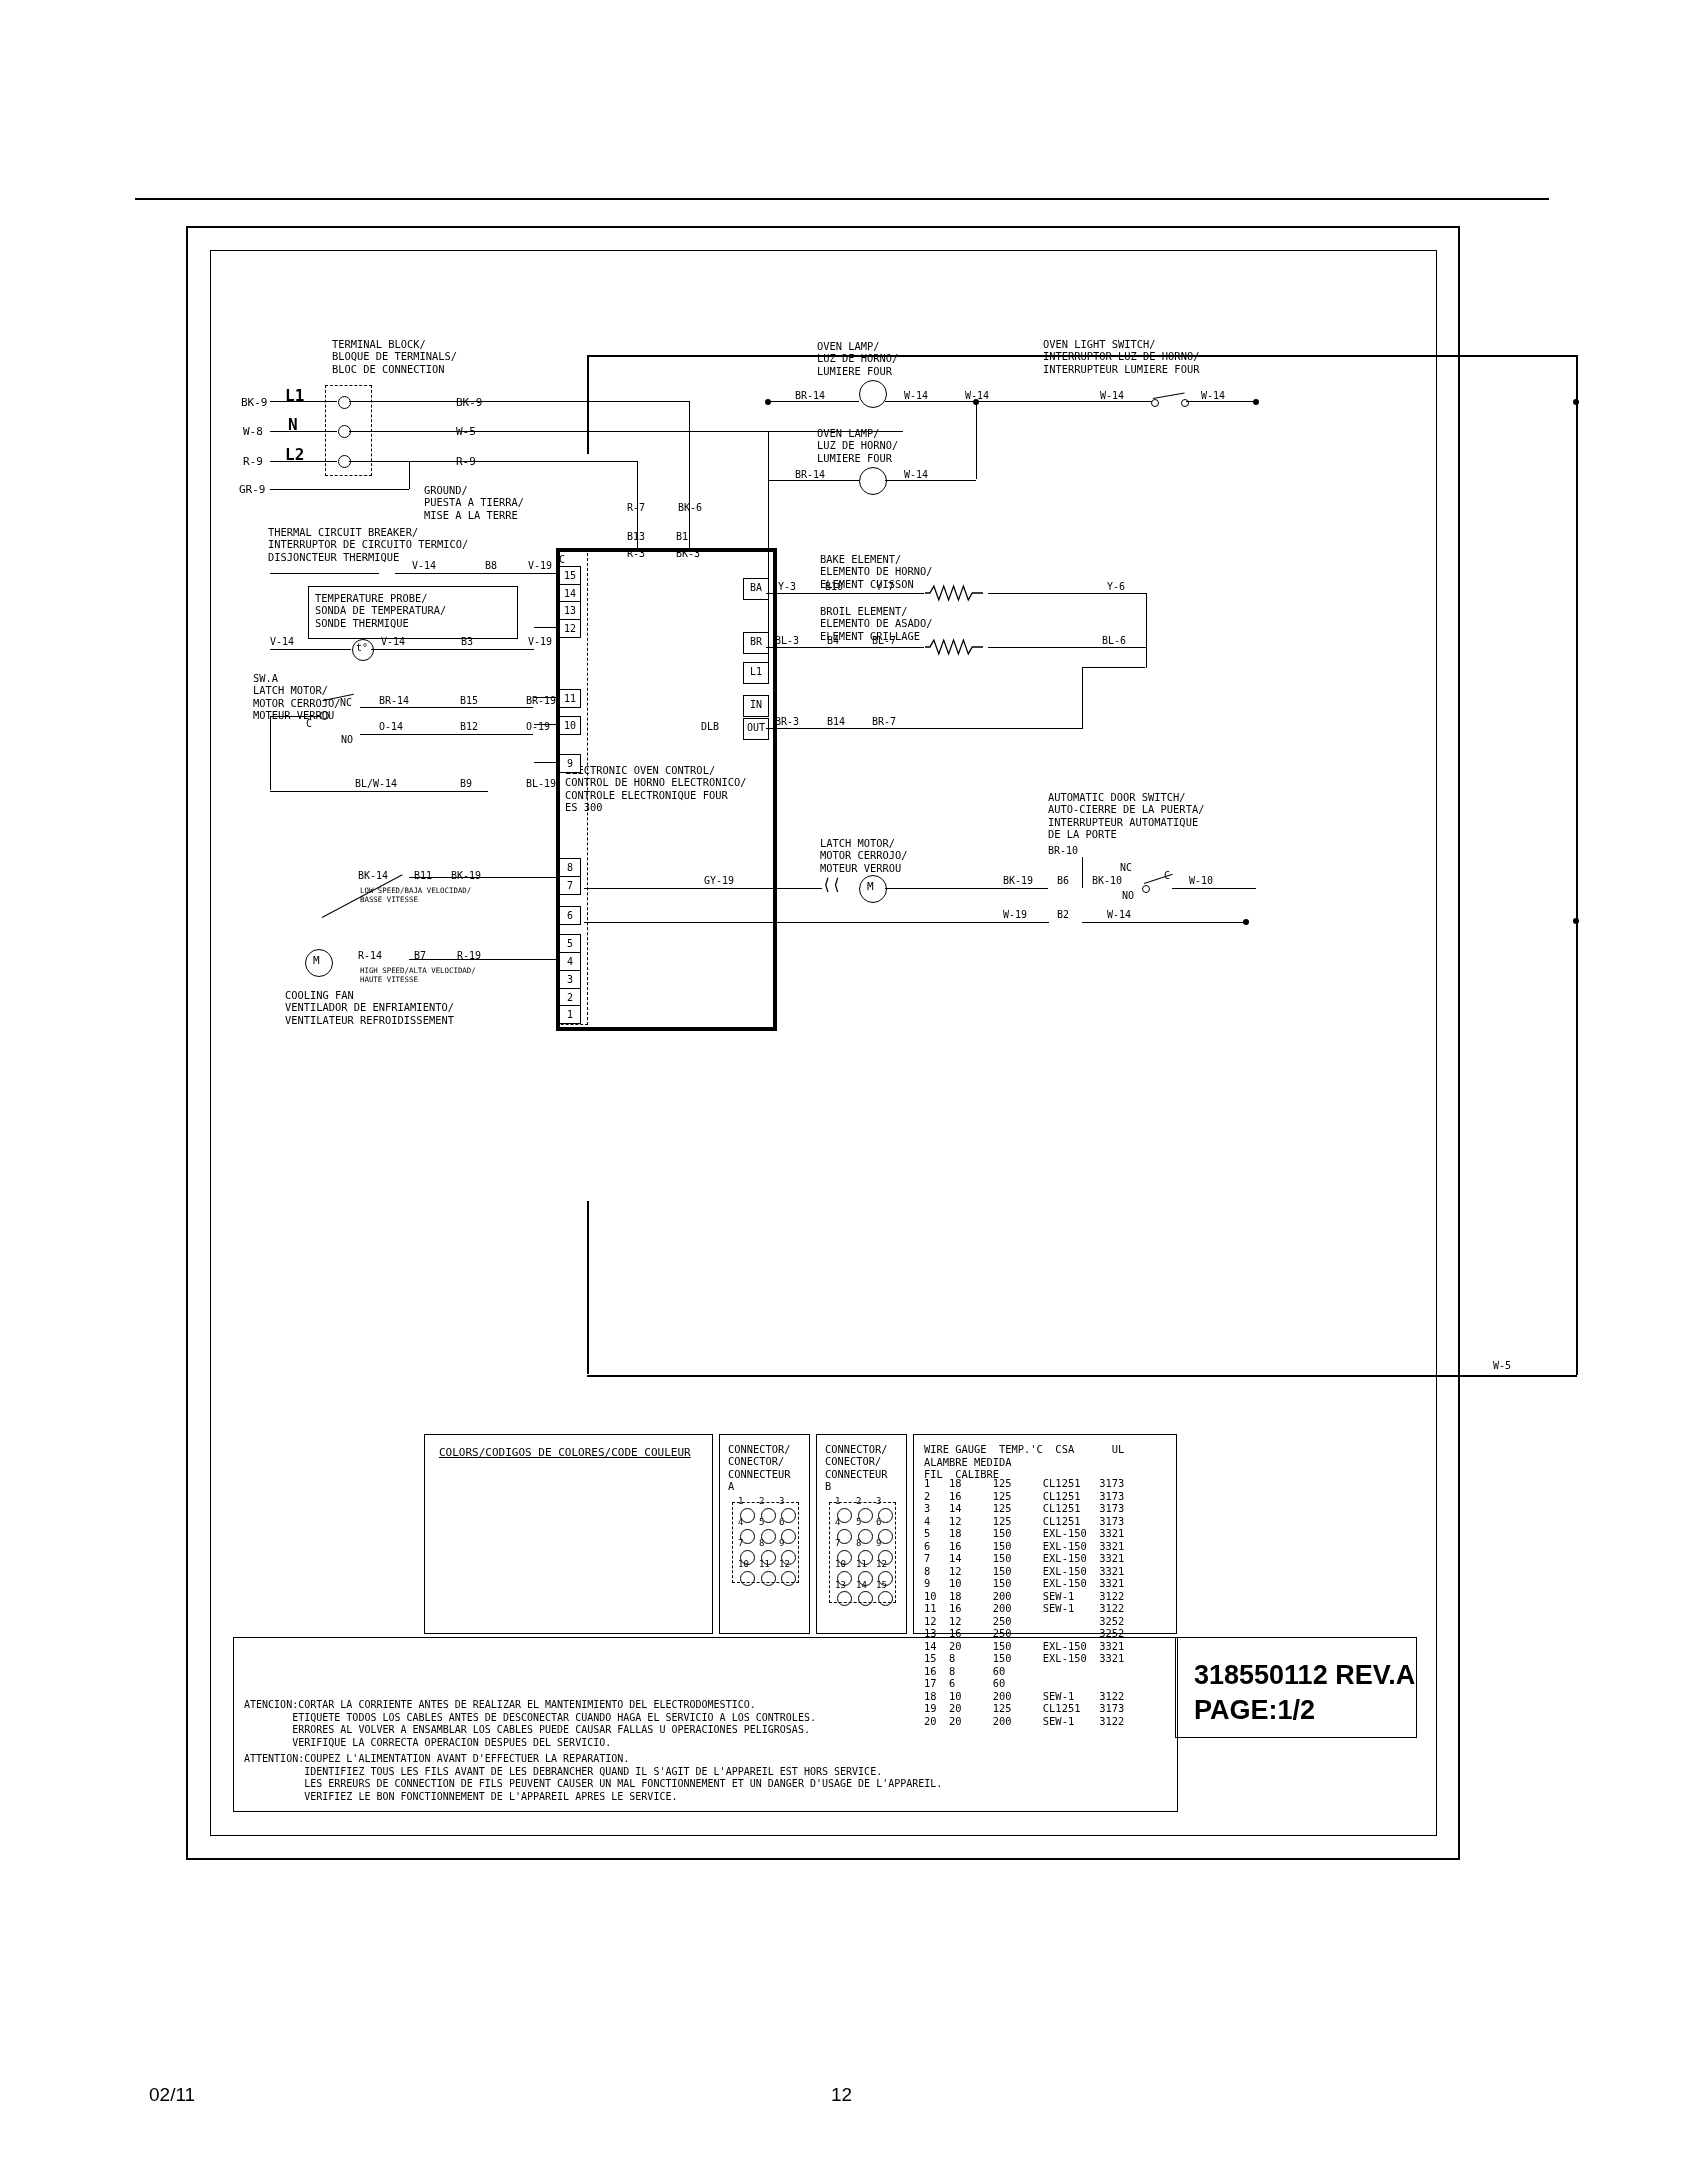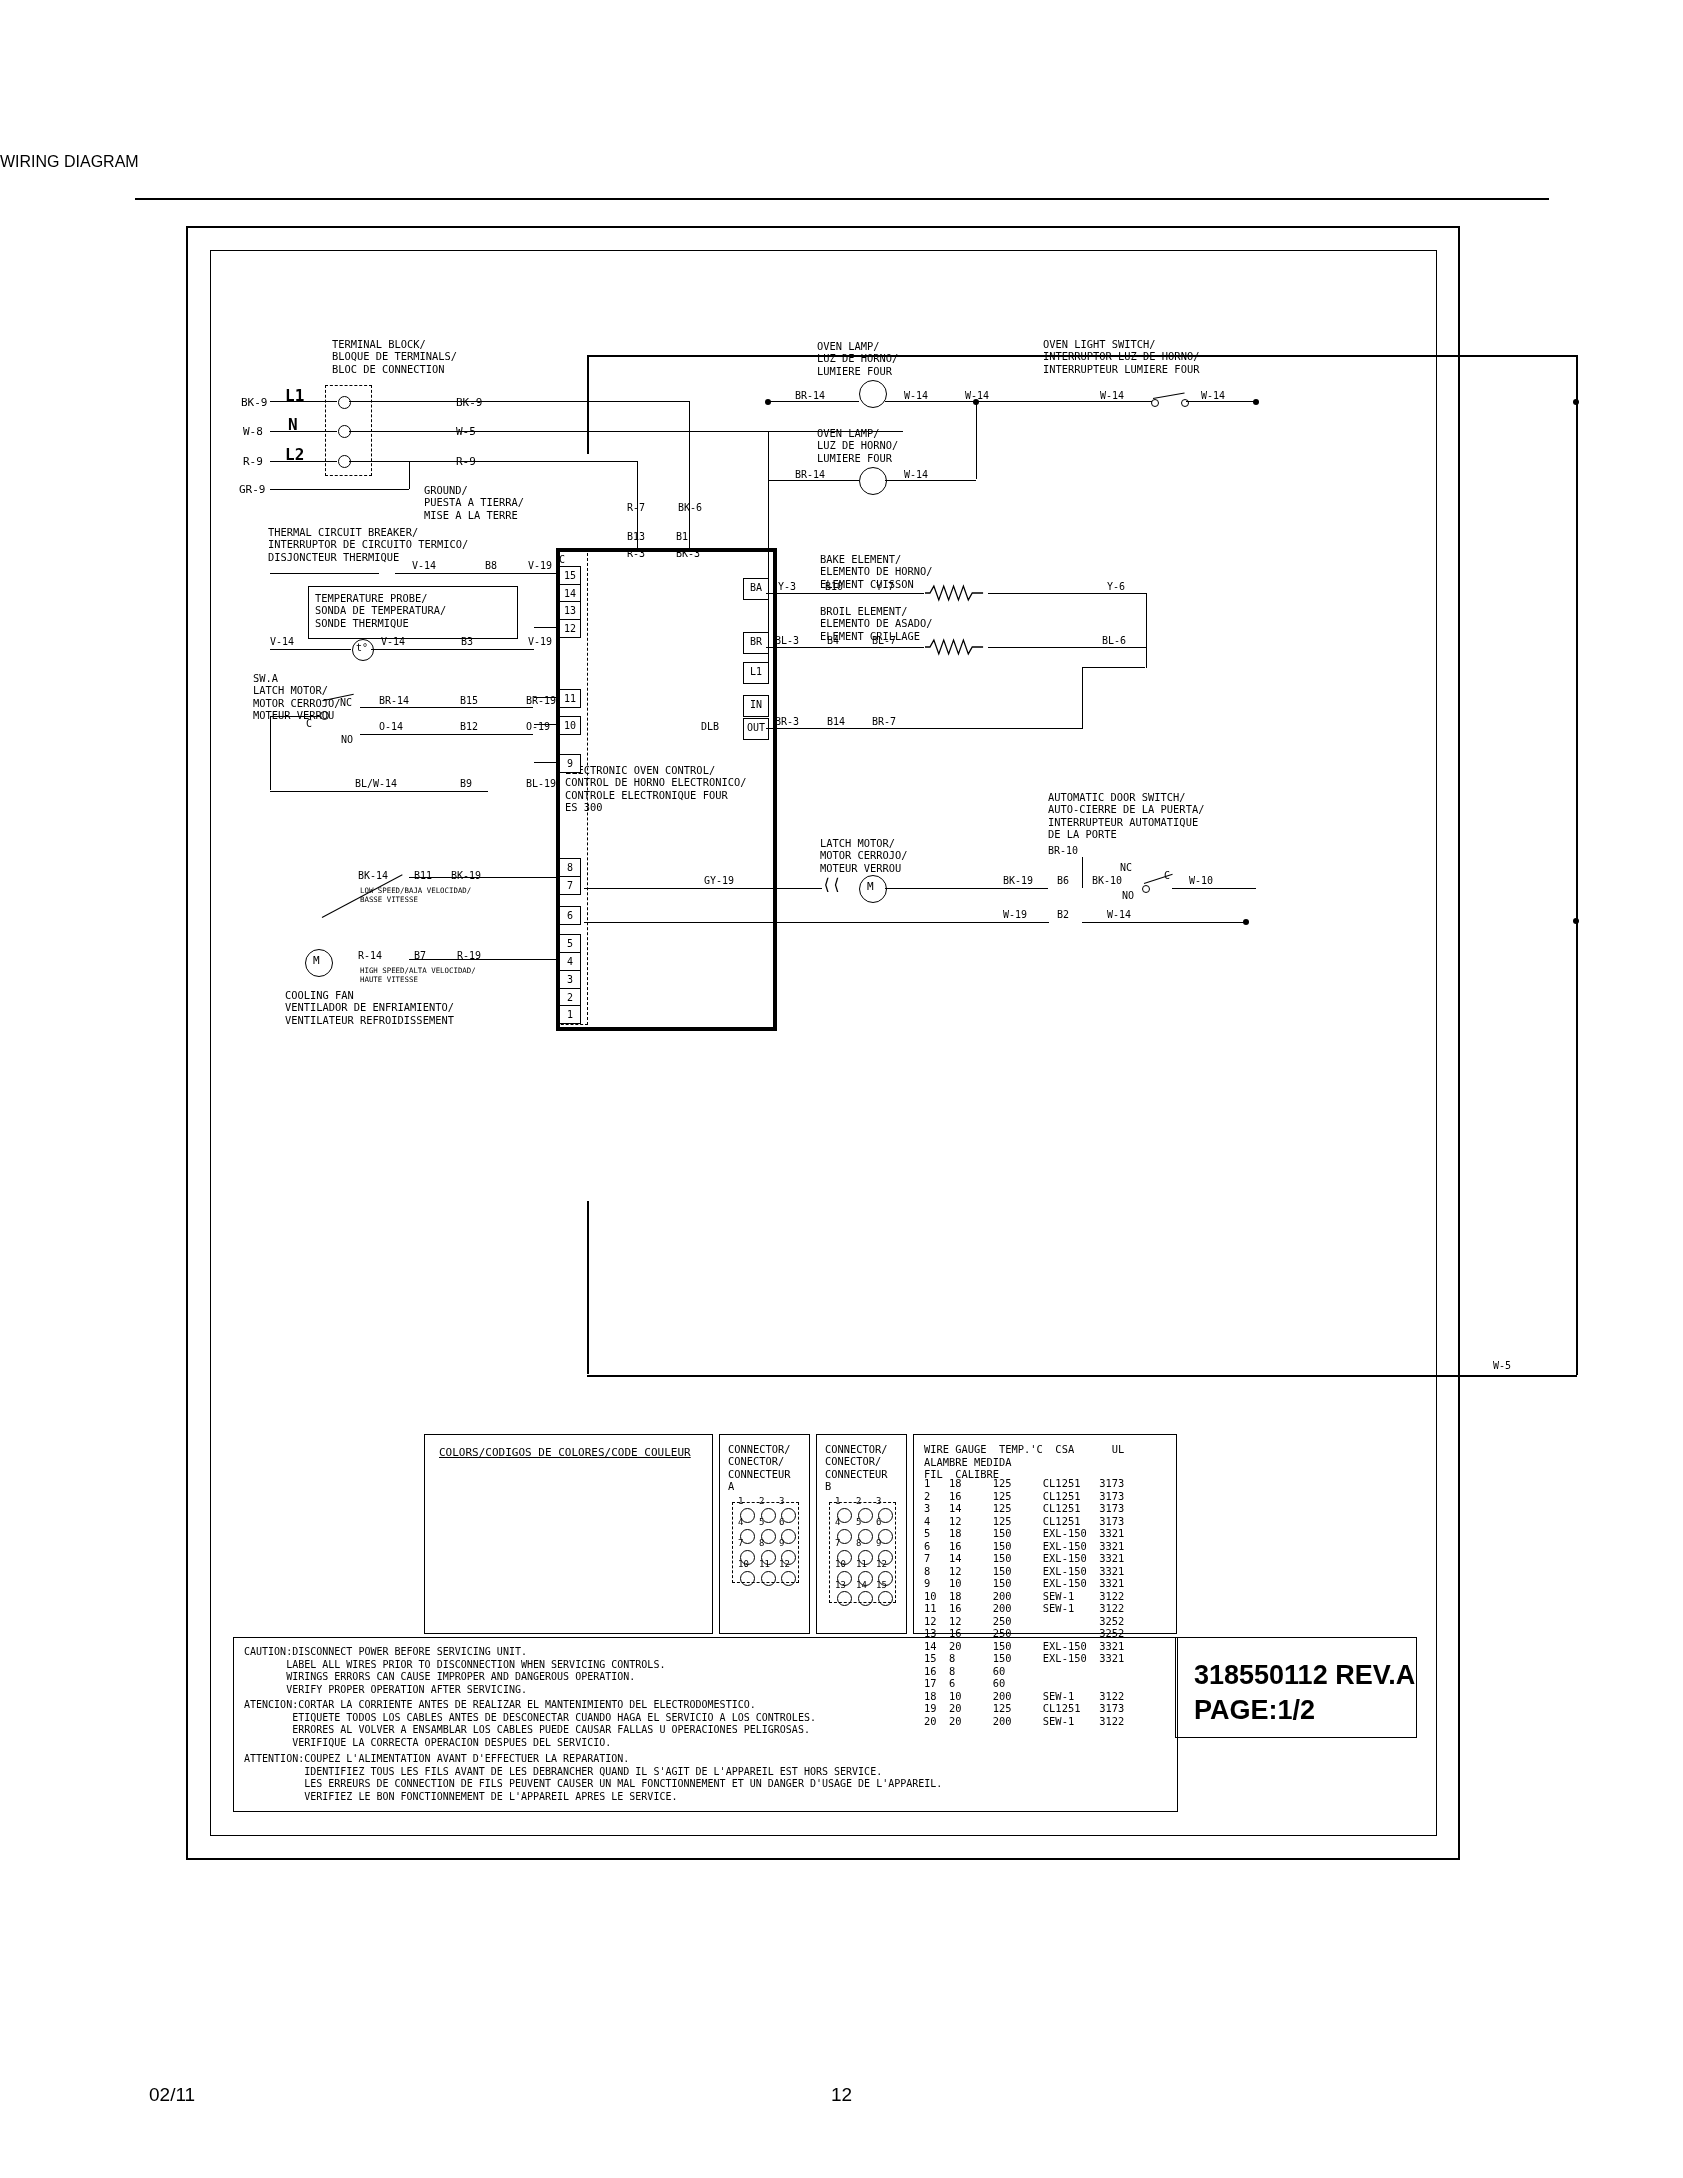--- a/index.html
+++ b/index.html
@@ -48,21 +48,20 @@
   .footer .date{position:absolute;left:149px;}
   .footer .pg{position:absolute;left:0;width:100%;text-align:center;}
   .cd{position:absolute;width:13px;height:13px;border:1px solid #000;border-radius:50%;}
   .cdl{position:absolute;font-family:"DejaVu Sans Mono",monospace;font-size:9px;}
 </style>
 </head>
 <body>
 
 <div class="page">
 
-  <div class="hdr title" style="top:153px;">WIRING DIAGRAM</div>
   <div class="rule"></div>
 
   <div class="frame">
     <div class="inner">
 
 
       <div class="h" style="left:376px;top:104px;width:990px;"></div>
       <div class="v" style="left:376px;top:104px;height:99px;"></div>
       <div class="v" style="left:1365px;top:104px;height:1020px;"></div>
 
@@ -428,24 +427,20 @@
 14  20     150     EXL-150  3321
 15  8      150     EXL-150  3321
 16  8      60               
 17  6      60               
 18  10     200     SEW-1    3122
 19  20     125     CL1251   3173
 20  20     200     SEW-1    3122</div>
       </div>
 
       <div class="tblbox" style="left:22px;top:1386px;width:943px;height:173px;">
-        <div class="t" style="left:10px;top:8px;font-size:10px;line-height:12.5px;">CAUTION:DISCONNECT POWER BEFORE SERVICING UNIT.
-       LABEL ALL WIRES PRIOR TO DISCONNECTION WHEN SERVICING CONTROLS.
-       WIRINGS ERRORS CAN CAUSE IMPROPER AND DANGEROUS OPERATION.
-       VERIFY PROPER OPERATION AFTER SERVICING.</div>
         <div class="t" style="left:10px;top:61px;font-size:10px;line-height:12.5px;">ATENCION:CORTAR LA CORRIENTE ANTES DE REALIZAR EL MANTENIMIENTO DEL ELECTRODOMESTICO.
         ETIQUETE TODOS LOS CABLES ANTES DE DESCONECTAR CUANDO HAGA EL SERVICIO A LOS CONTROLES.
         ERRORES AL VOLVER A ENSAMBLAR LOS CABLES PUEDE CAUSAR FALLAS U OPERACIONES PELIGROSAS.
         VERIFIQUE LA CORRECTA OPERACION DESPUES DEL SERVICIO.</div>
         <div class="t" style="left:10px;top:115px;font-size:10px;line-height:12.5px;">ATTENTION:COUPEZ L'ALIMENTATION AVANT D'EFFECTUER LA REPARATION.
           IDENTIFIEZ TOUS LES FILS AVANT DE LES DEBRANCHER QUAND IL S'AGIT DE L'APPAREIL EST HORS SERVICE.
           LES ERREURS DE CONNECTION DE FILS PEUVENT CAUSER UN MAL FONCTIONNEMENT ET UN DANGER D'USAGE DE L'APPAREIL.
           VERIFIEZ LE BON FONCTIONNEMENT DE L'APPAREIL APRES LE SERVICE.</div>
       </div>
 

